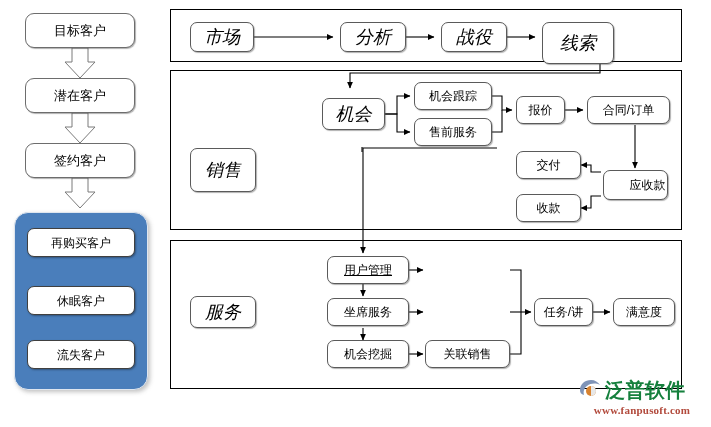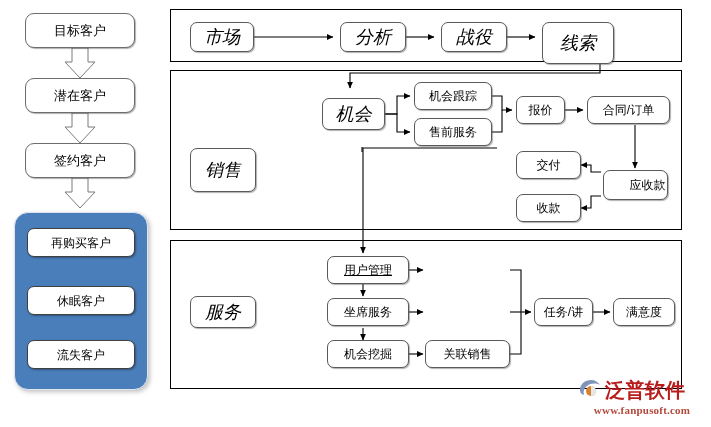--- a/index.html
+++ b/index.html
@@ -32,21 +32,21 @@
     box-shadow:2px 2px 4px rgba(120,120,120,0.45);
   }
 
   
   #wires{position:absolute;left:0;top:0;width:711px;height:427px;pointer-events:none;}
 
   
   .logo{position:absolute;left:578px;top:377px;width:128px;height:44px;}
   .logo-row{display:flex;align-items:center;height:26px;}
   .logo-mark{width:24px;height:22px;margin-right:3px;flex:0 0 auto;}
-  .logo-text{font-size:20px;font-weight:bold;color:#b91c1c;letter-spacing:0px;
+  .logo-text{font-size:20px;font-weight:bold;color:#15803d;letter-spacing:0px;
     font-family:"DejaVu Sans","Liberation Sans",sans-serif;line-height:1;}
   .logo-url{font-size:11px;color:#b24a3c;font-family:"Liberation Serif","DejaVu Serif",serif;
     font-weight:bold;letter-spacing:.2px;margin-top:1px;text-align:center;width:128px;}
 </style>
 </head>
 <body>
 
 <div id="stage">
 
   <svg id="wires" viewBox="0 0 711 427" xmlns="http://www.w3.org/2000/svg">

